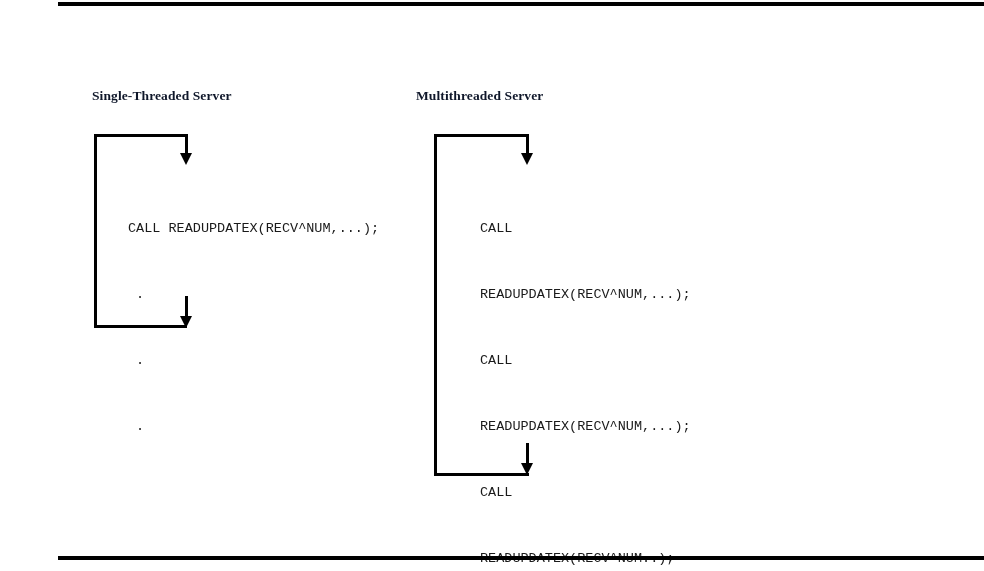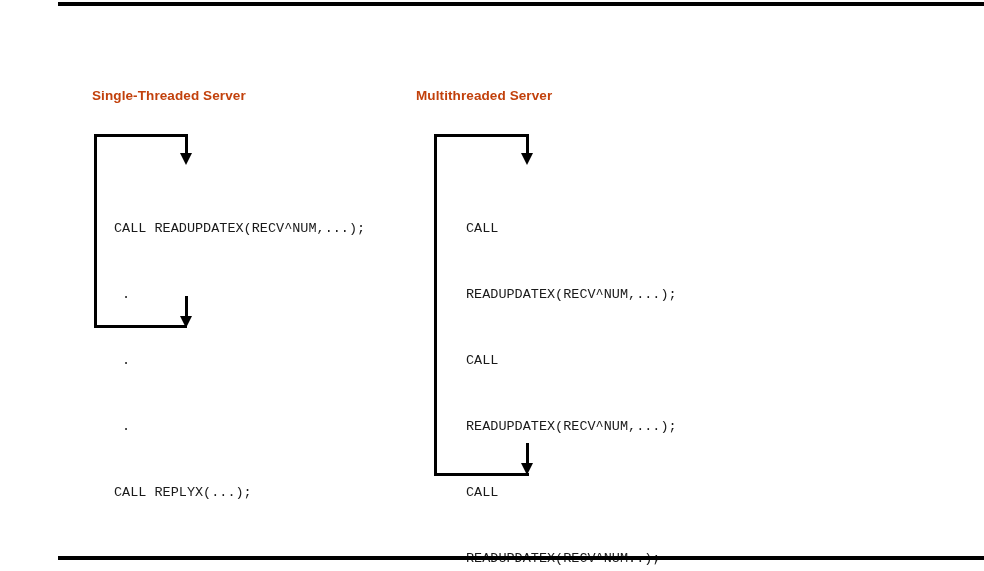--- a/index.html
+++ b/index.html
@@ -27,25 +27,25 @@
     width: 926px;
     height: 4px;
     background: #000000;
   }
   #rule-top    { top: 2px; }
   #rule-bottom { top: 556px; }
 
   
   .col-heading {
     position: absolute;
-    font-family: Liberation Sans, sans-serif;
+    font-family: Liberation Serif, serif;
     font-weight: bold;
     font-size: 13.5px;
     letter-spacing: 0.1px;
-    color: #c2410c;
+    color: #0f172a;
     white-space: nowrap;
   }
   #heading-single { left: 92px;  top: 88px; }
   #heading-multi  { left: 416px; top: 88px; }
 
   
   .loop-bracket {
     position: absolute;
     border-left: 3px solid #000000;
     border-top: 3px solid #000000;
@@ -94,20 +94,21 @@
   #arrow-multi-out  .head { top: 20px; }
 
   
   .code-block {
     position: absolute;
     font-family: "Liberation Mono", "DejaVu Sans Mono", monospace;
     font-size: 13.5px;
     line-height: 22px;
     color: #1a1a1a;
     white-space: pre;
+    margin-left: 14px;
   }
   #code-single { left: 114px; top: 174px; }
   #code-multi  { left: 466px; top: 174px; }
 
   .code-line { height: 22px; white-space: pre; }
   .code-line.dot-line {
     font-size: 13.5px;
     padding-left: 1ch;
   }
 </style>
@@ -130,21 +131,20 @@
   <div id="arrow-single-out" class="arrow">
     <div class="stem"></div>
     <div class="head"></div>
   </div>
 
   <div id="code-single" class="code-block">
     <div class="code-line">CALL READUPDATEX(RECV^NUM,...);</div>
     <div class="code-line dot-line">.</div>
     <div class="code-line dot-line">.</div>
     <div class="code-line dot-line">.</div>
-    <div class="code-line">CALL REPLYX(...);</div>
   </div>
 
   <div id="heading-multi" class="col-heading">Multithreaded Server</div>
 
   <div id="bracket-multi" class="loop-bracket"></div>
 
   <div id="arrow-multi-in" class="arrow">
     <div class="stem"></div>
     <div class="head"></div>
   </div>

